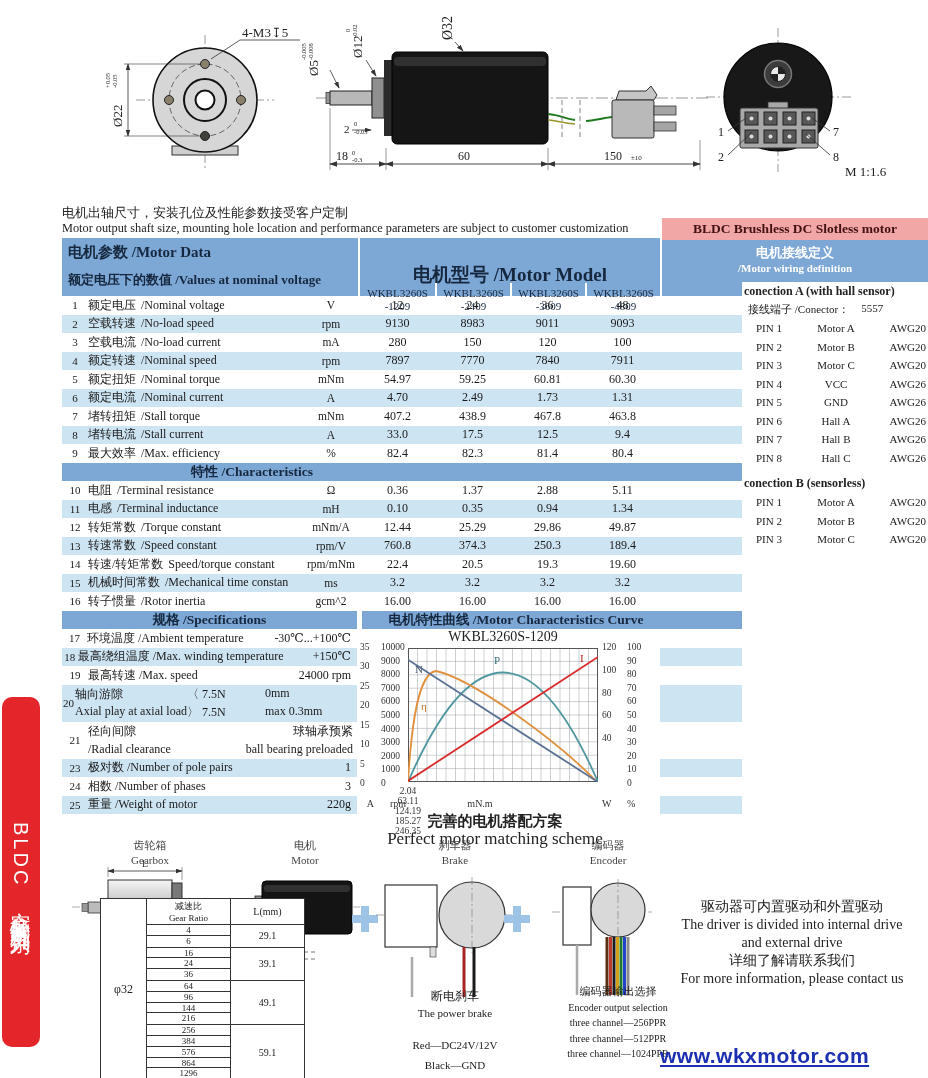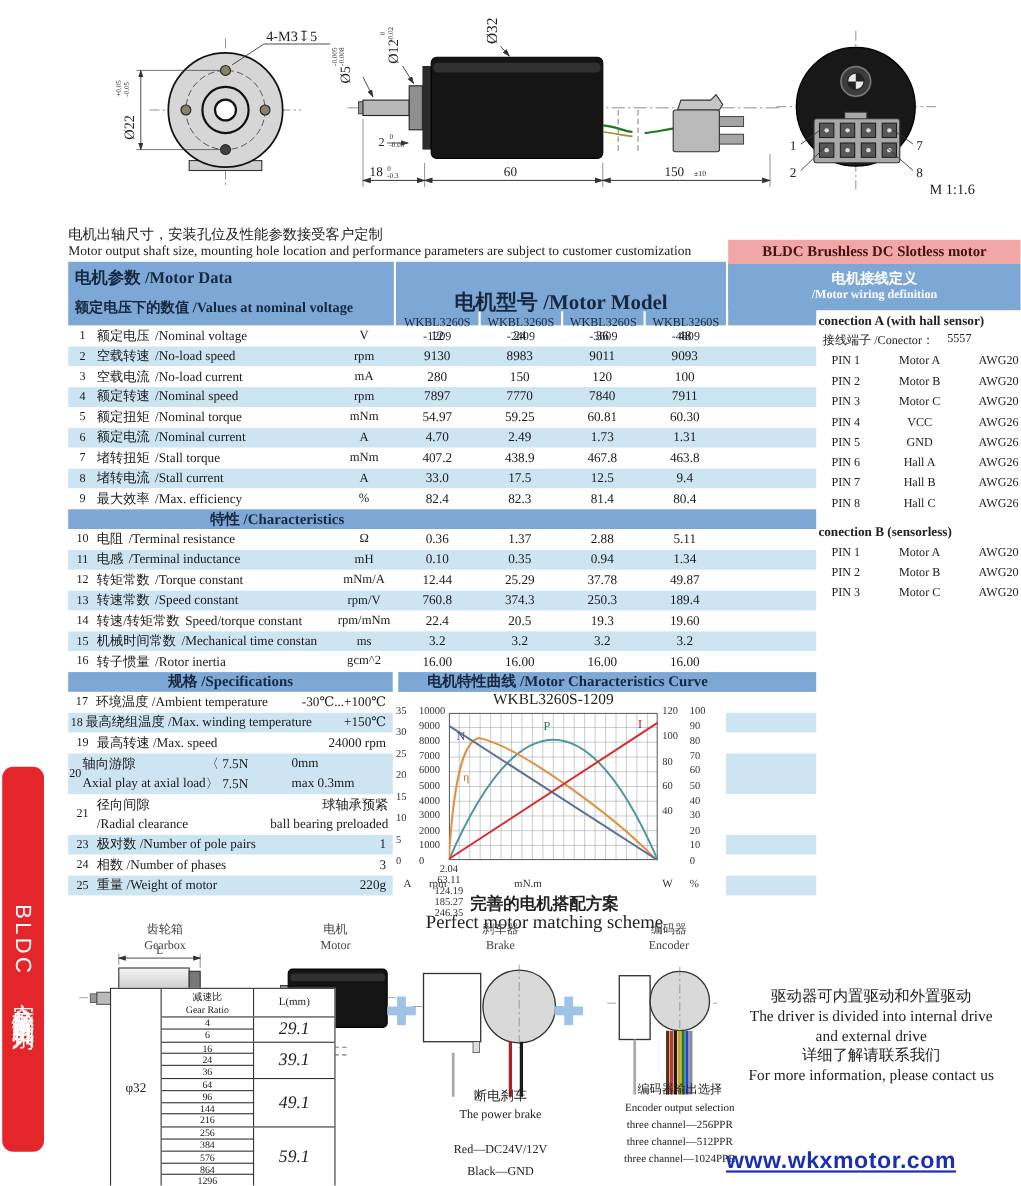--- a/index.html
+++ b/index.html
@@ -101,21 +101,21 @@
   .gt-phi { width:46px; border-right:1px solid #333; display:flex; align-items:center; justify-content:center; font-size:12px; }
   .gt-main { flex:1; }
   .gt-header { display:flex; height:26px; border-bottom:1px solid #333; }
   .gt-h-ratio { width:84px; border-right:1px solid #333; text-align:center; line-height:12px; padding-top:1px; }
   .gt-h-l { flex:1; display:flex; align-items:center; justify-content:center; font-size:10px; }
   .gt-group { display:flex; border-bottom:1px solid #333; }
   .gt-group:last-child { border-bottom:none; }
   .gt-ratios { width:84px; border-right:1px solid #333; }
   .gt-ratio { height:10.8px; text-align:center; border-bottom:1px solid #333; line-height:10px; }
   .gt-ratios .gt-ratio:last-of-type { border-bottom:none; }
-  .gt-l { flex:1; display:flex; align-items:center; justify-content:center; font-size:16px;font-style:italic; }
+  .gt-l { flex:1; display:flex; align-items:center; justify-content:center; font-size:10px; }
   .brake-text { left:388px; top:988px; width:134px; text-align:center; font-size:11px; line-height:17px; color:#222; }
   .brake-text .zh { font-size:12px; }
   .enc-text { left:538px; top:984px; width:160px; text-align:center; font-size:10px; line-height:15.5px; color:#222; }
   .enc-text .zh { font-size:11px; }
   .driver-note { left:656px; top:898px; width:272px; text-align:center; font-size:14px; line-height:18px; color:#222; }
   .website { left:660px; top:1044px; width:210px; font-size:21px; font-weight:bold; color:#1b2fb0;
              text-decoration:underline; font-family:"Liberation Sans",sans-serif; letter-spacing:0.5px; }
 
   
   .side-banner { left:2px; top:697px; width:38px; height:350px; background:#e4262a; border-radius:10px;
@@ -429,21 +429,21 @@
           <div class="c-v">1.34</div>
           <div class="c-ph"></div>
         </div>
 
         <div class="mt-row">
           <div class="c-no">12</div>
           <div class="c-name"><span class="zh">转矩常数</span><span class="en">/Torque constant</span></div>
           <div class="c-unit">mNm/A</div>
           <div class="c-v">12.44</div>
           <div class="c-v">25.29</div>
-          <div class="c-v">37.78</div>
+          <div class="c-v">29.86</div>
           <div class="c-v">49.87</div>
           <div class="c-ph"></div>
         </div>
 
         <div class="mt-row">
           <div class="c-no">13</div>
           <div class="c-name"><span class="zh">转速常数</span><span class="en">/Speed constant</span></div>
           <div class="c-unit">rpm/V</div>
           <div class="c-v">760.8</div>
           <div class="c-v">374.3</div>

